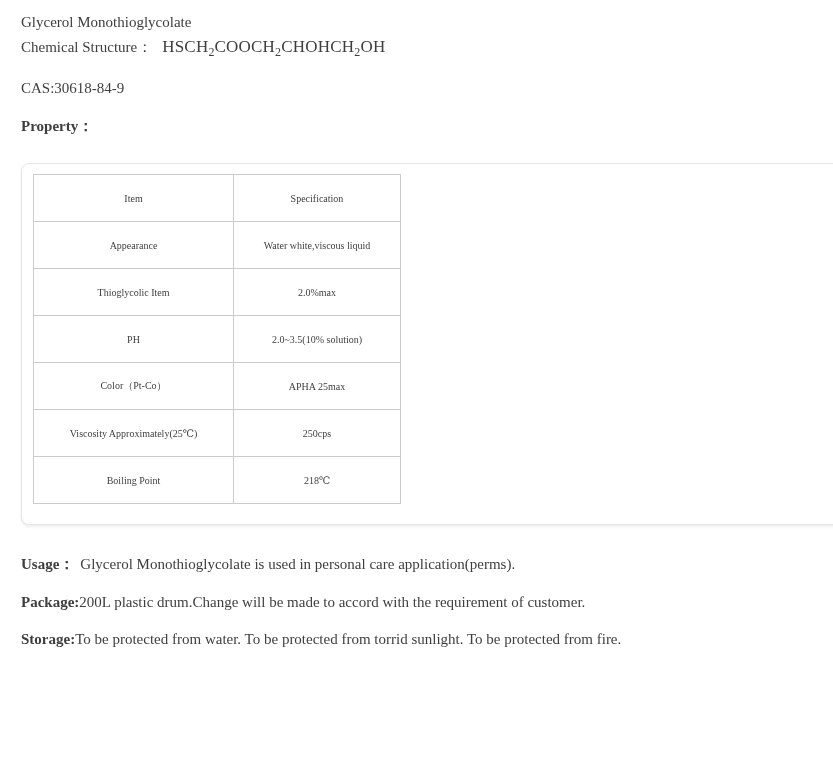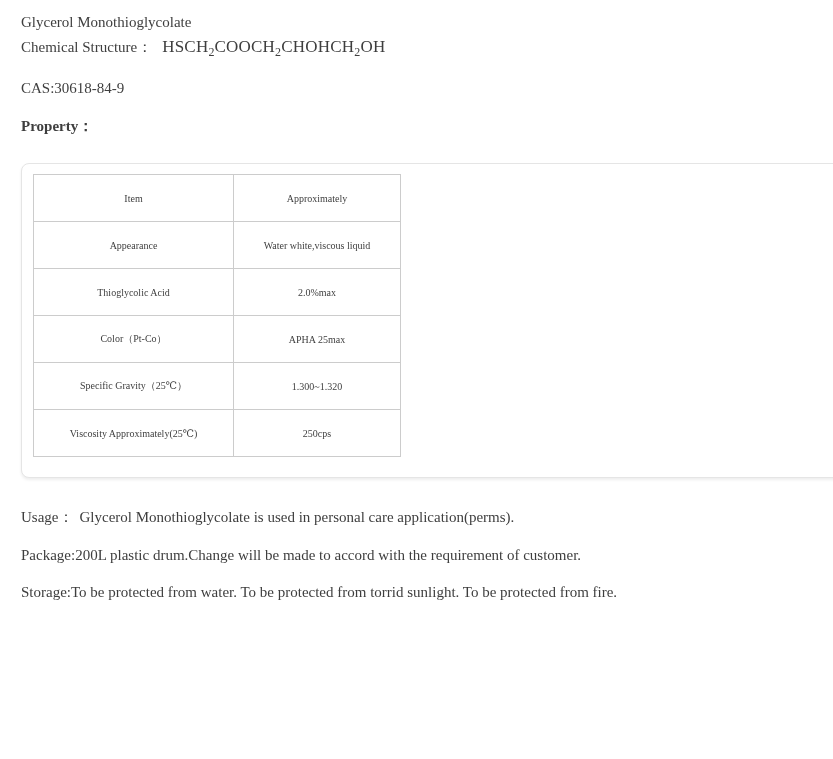--- a/index.html
+++ b/index.html
@@ -75,21 +75,21 @@
   .col-spec { width: 162px; }
 
   .para {
     font-size: 15px;
     line-height: 18px;
     margin: 0;
   }
   .para.usage   { margin-top: 30px; }
   .para.package { margin-top: 20px; }
   .para.storage { margin-top: 19px; }
-  .para .label { font-weight: normal; }
+  .para .label { font-weight: bold; }
   .para.usage .text { margin-left: 6px; }
 </style>
 </head>
 <body>
 
 <div class="doc">
 
   <h1 class="title">Glycerol Monothioglycolate</h1>
 
   <div class="chem-line">
@@ -98,43 +98,47 @@
 
   <div class="cas-line">CAS:30618-84-9</div>
 
   <div class="property-line">Property：</div>
 
   <div class="panel">
     <table class="spec">
       <thead>
         <tr>
           <th class="col-item">Item</th>
-          <th class="col-spec">Approximately</th>
+          <th class="col-spec">Specification</th>
         </tr>
       </thead>
       <tbody>
         <tr>
           <td>Appearance</td>
           <td>Water white,viscous liquid</td>
         </tr>
         <tr>
-          <td>Thioglycolic Acid</td>
+          <td>Thioglycolic Item</td>
           <td>2.0%max</td>
+        </tr>
+        <tr>
+          <td>PH</td>
+          <td>2.0~3.5(10% solution)</td>
         </tr>
         <tr>
           <td>Color（Pt-Co）</td>
           <td>APHA 25max</td>
         </tr>
         <tr>
-          <td>Specific Gravity（25℃）</td>
-          <td>1.300~1.320</td>
+          <td>Viscosity Approximately(25℃)</td>
+          <td>250cps</td>
         </tr>
         <tr>
-          <td>Viscosity Approximately(25℃)</td>
-          <td>250cps</td>
+          <td>Boiling Point</td>
+          <td>218℃</td>
         </tr>
       </tbody>
     </table>
   </div>
 
   <p class="para usage">
     <span class="label">Usage：</span><span class="text">Glycerol Monothioglycolate is used in personal care application(perms).</span>
   </p>
 
   <p class="para package">

